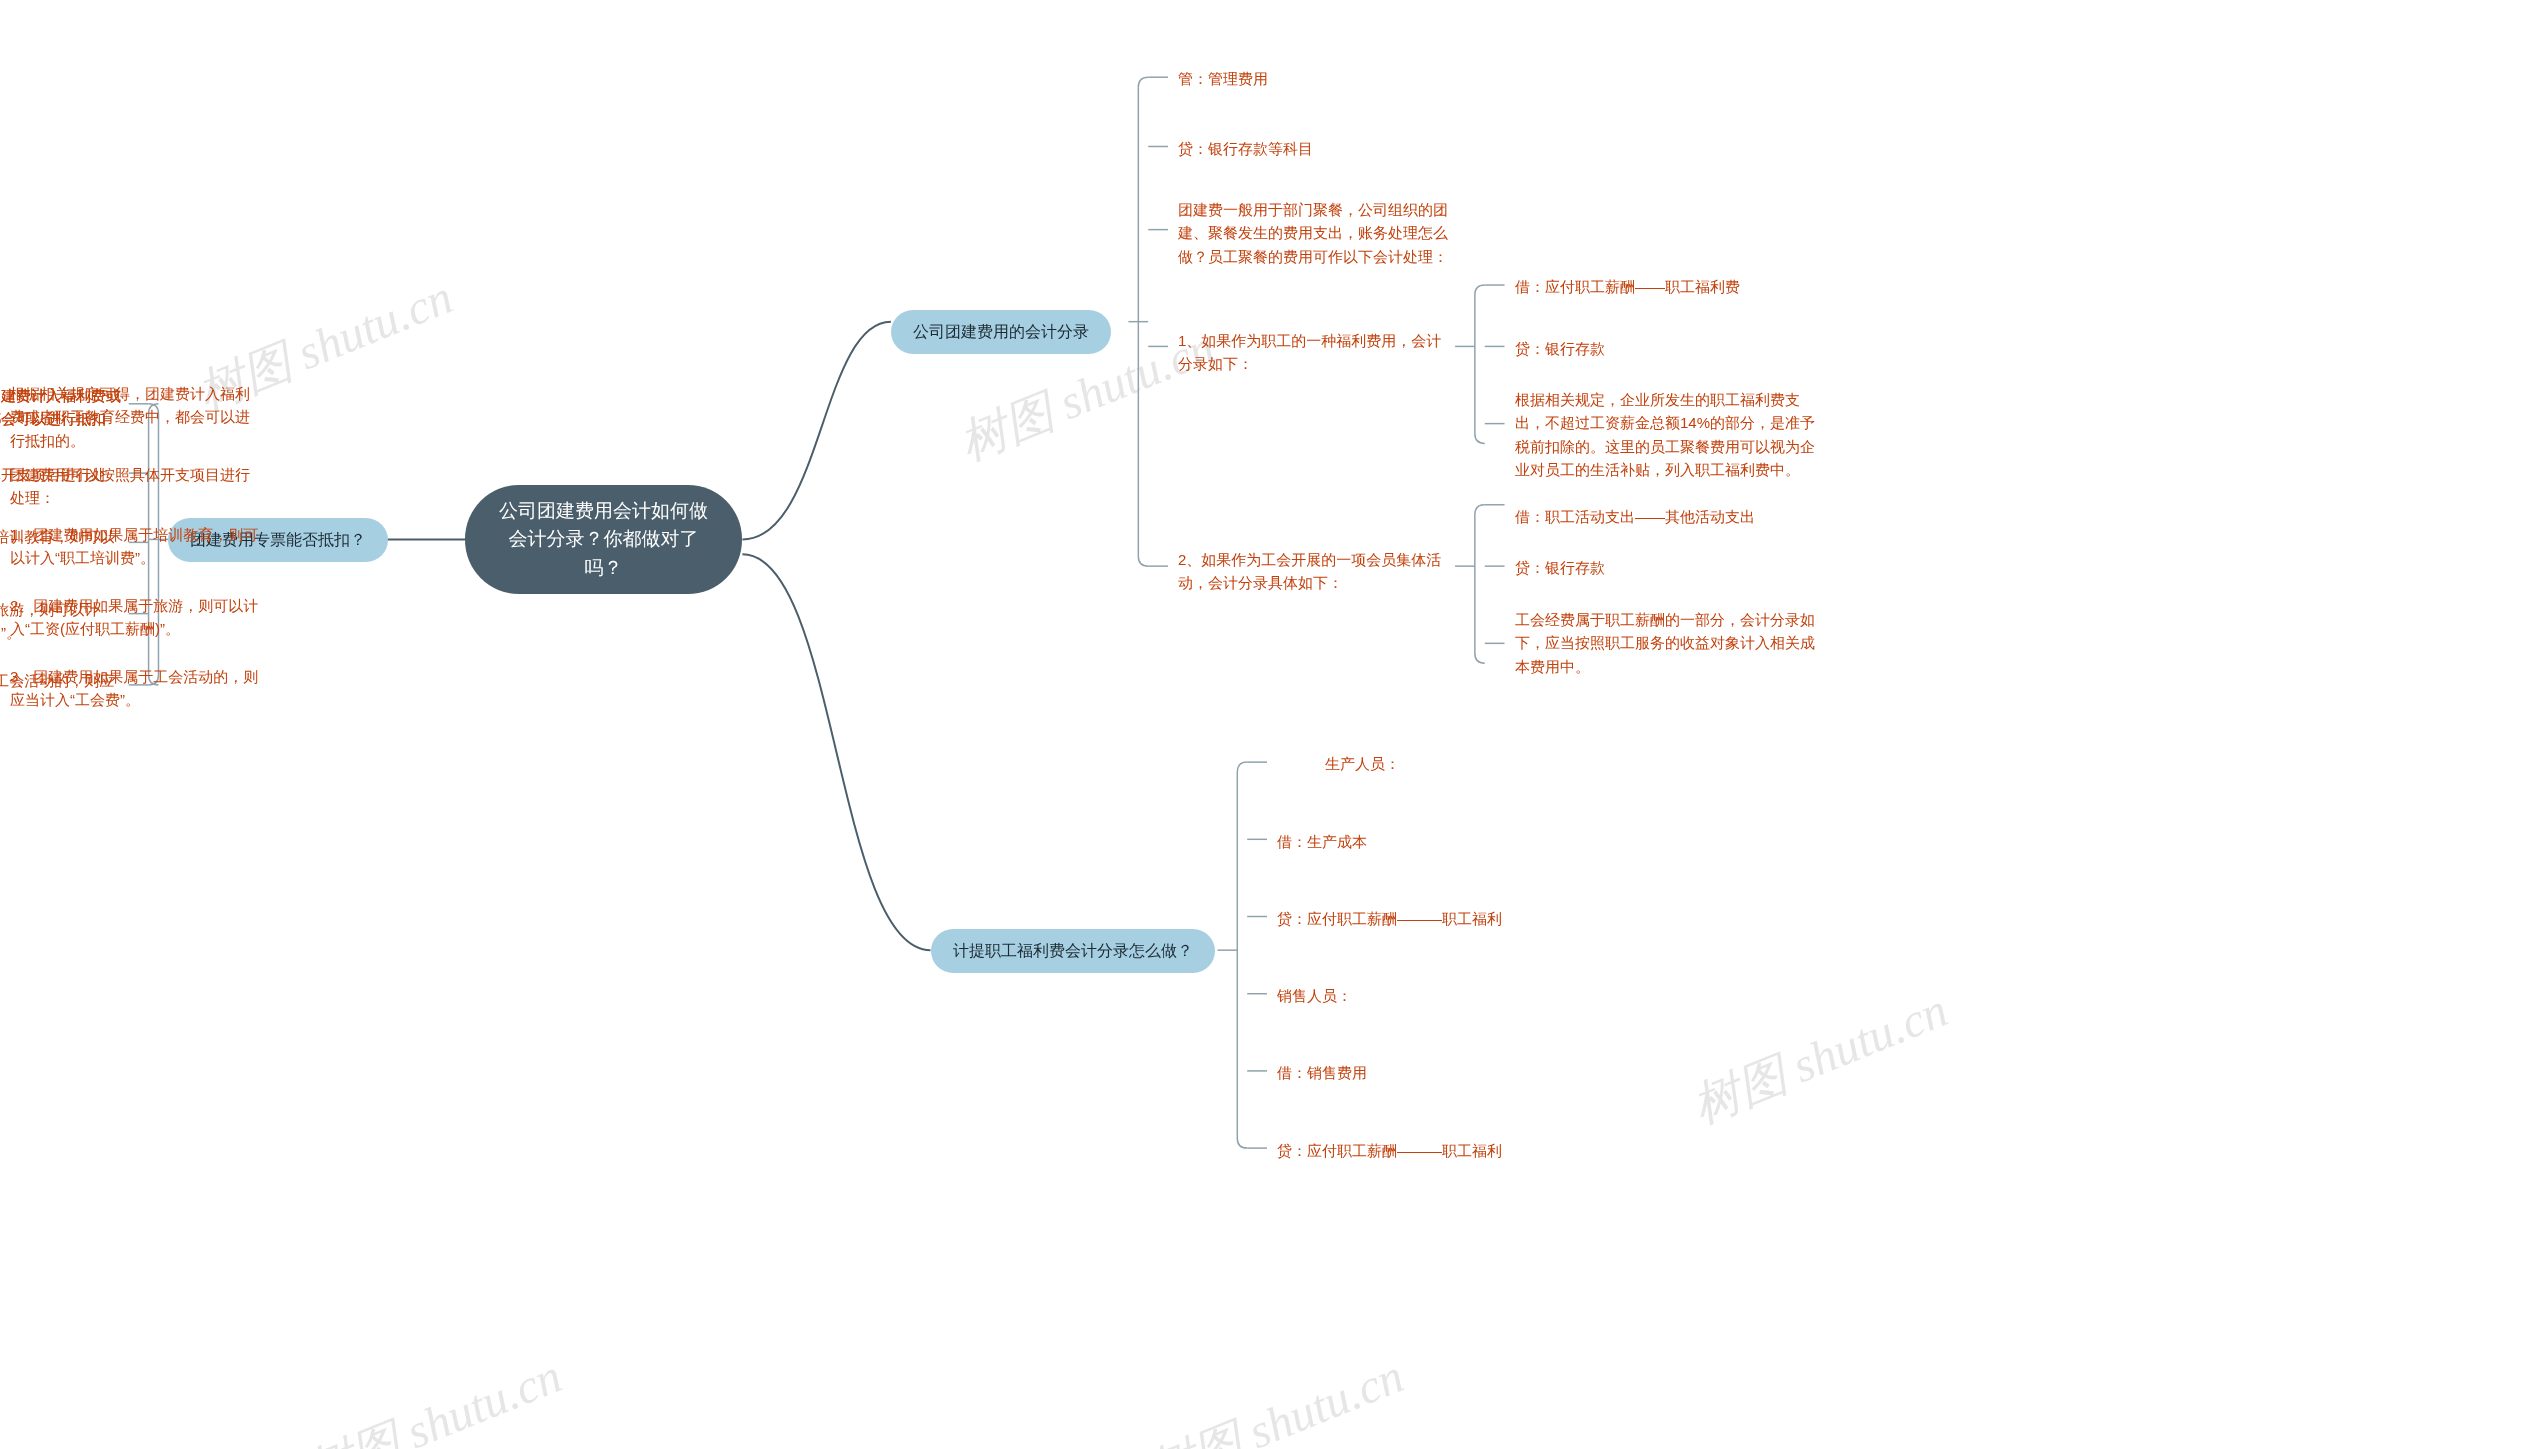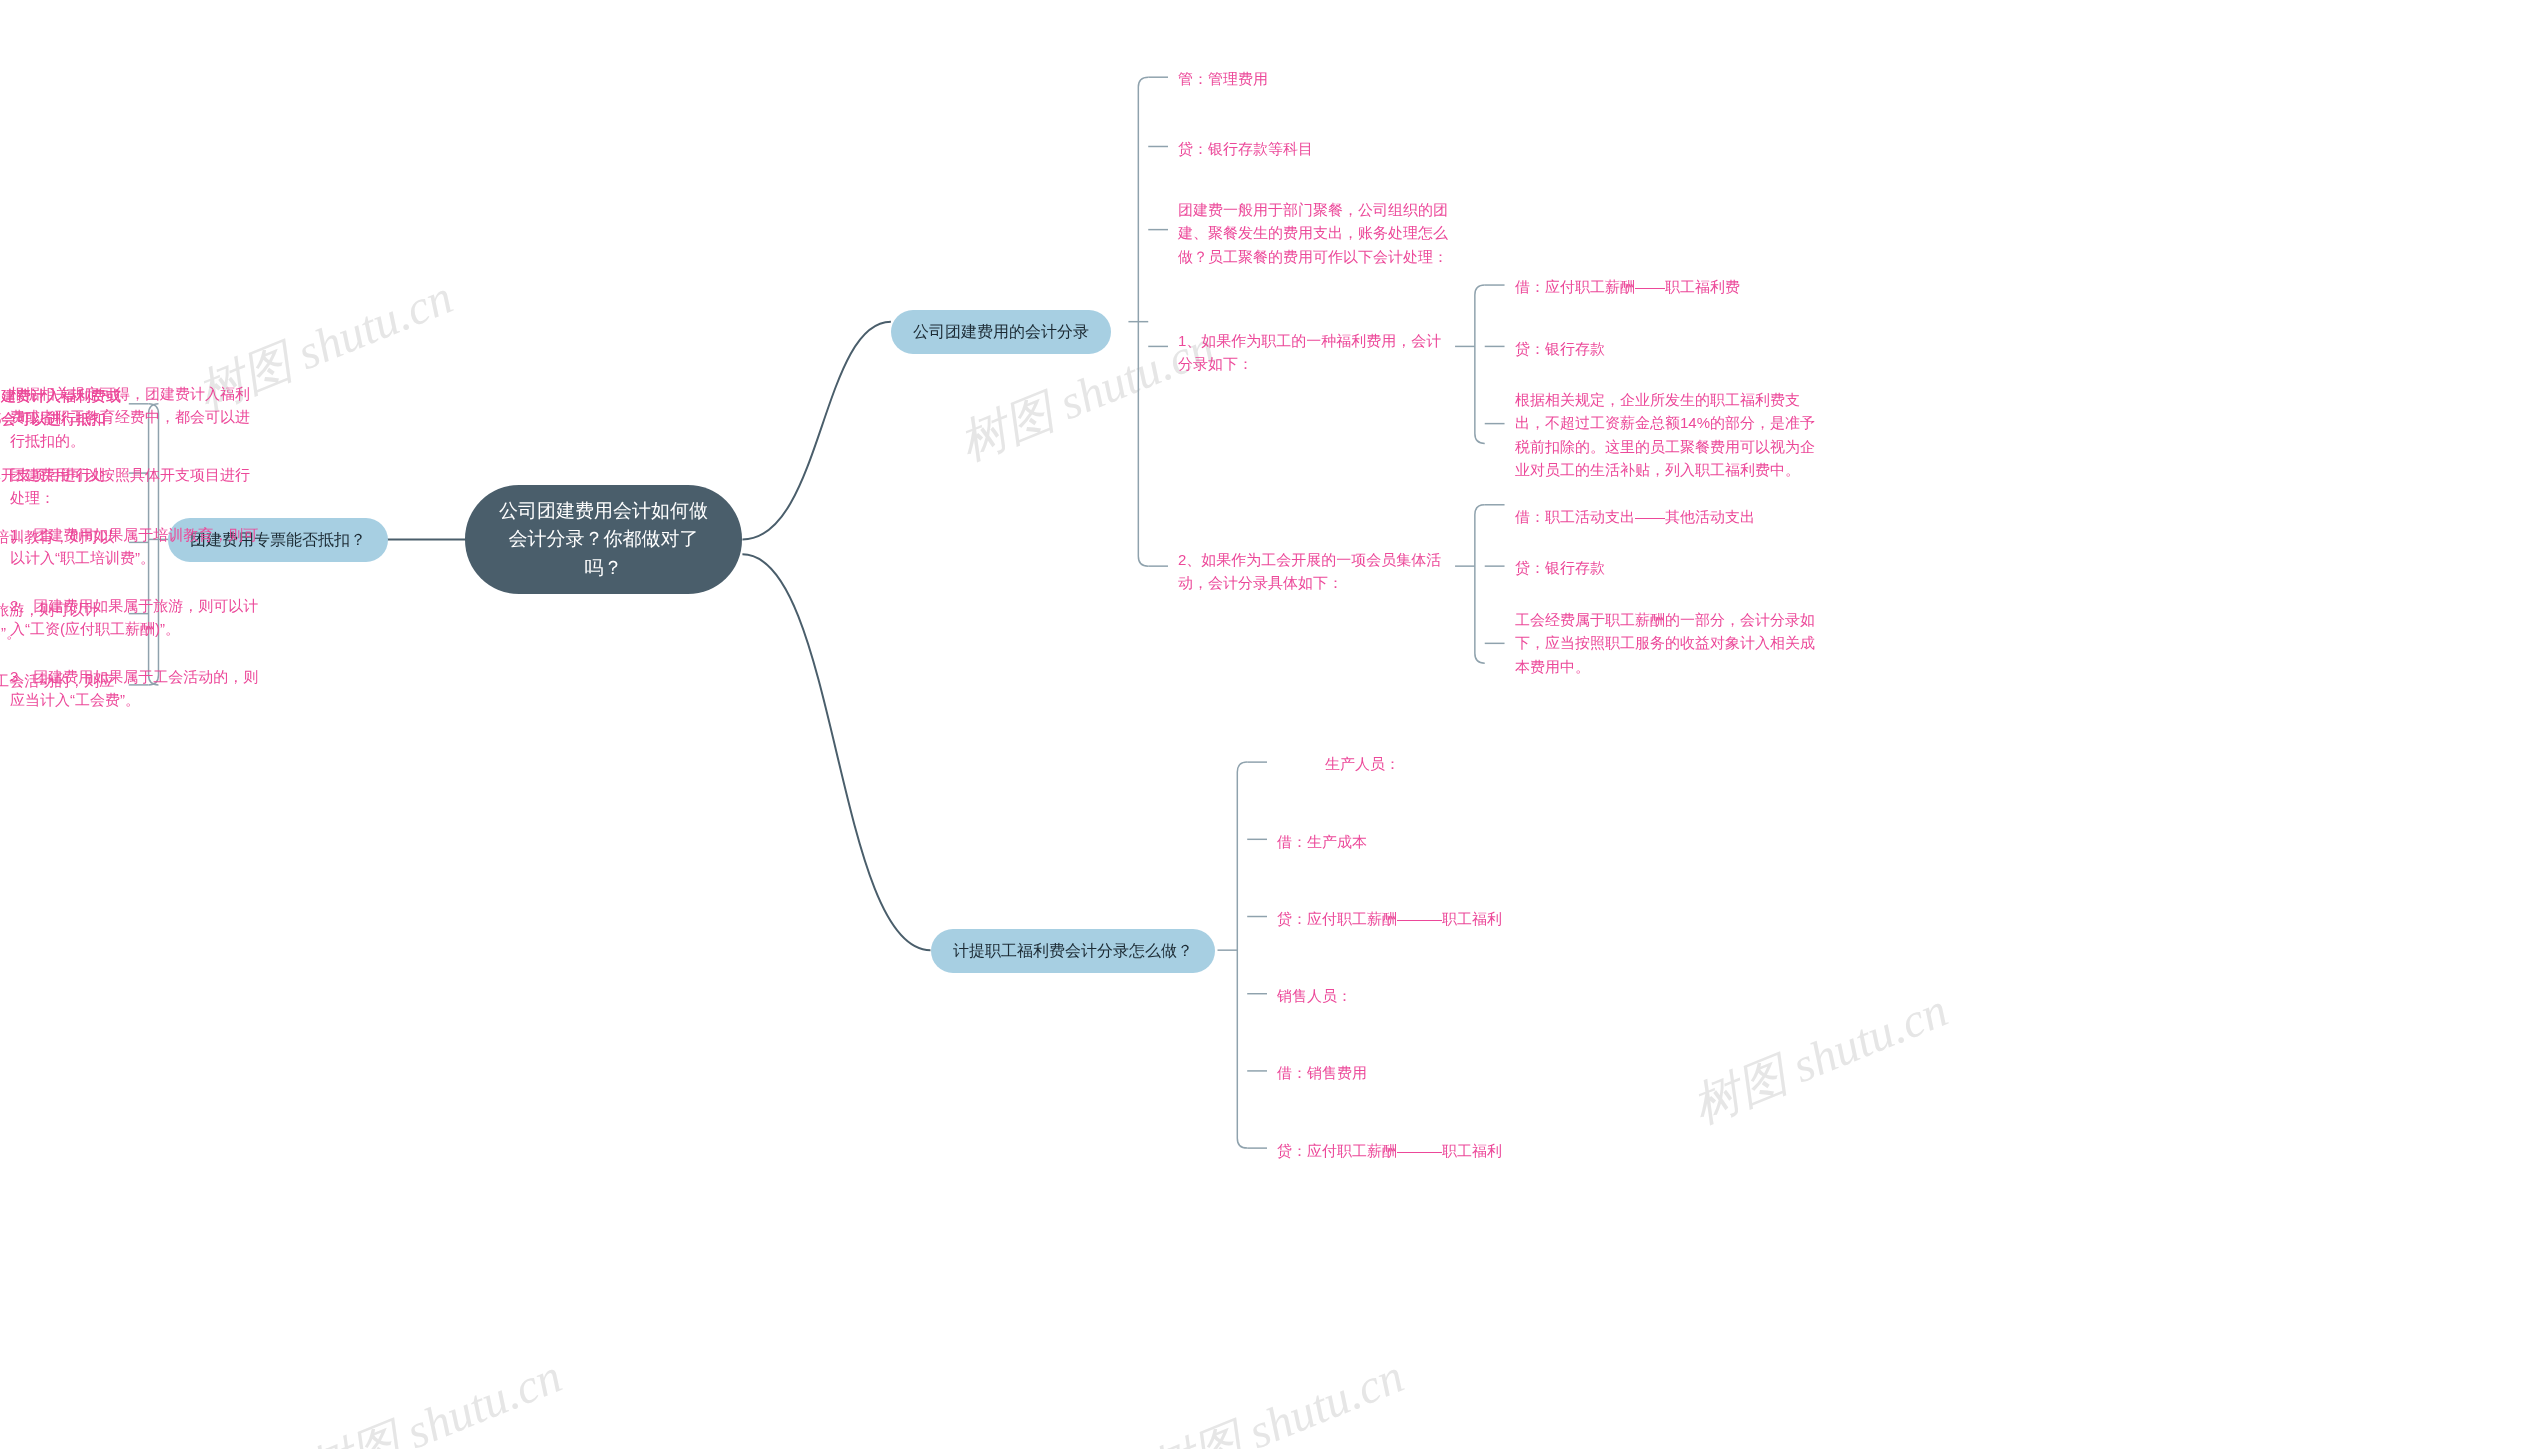--- a/index.html
+++ b/index.html
@@ -44,21 +44,21 @@
     border-radius: 22px;
     height: 44px;
     display: flex;
     align-items: center;
     justify-content: center;
     font-size: 16px;
     padding: 0 22px;
     white-space: nowrap;
   }
   .leaf {
-    color: #ec4899;
+    color: #c2410c;
     font-size: 15px;
     line-height: 1.55;
     max-width: 297px;
   }
   .leaf.wide { max-width: 307px; }
   .leaf.right { text-align: left; }
   .leaf.left  { text-align: left; }
   .wm {
     position: absolute;
     color: #e6e6e6;

